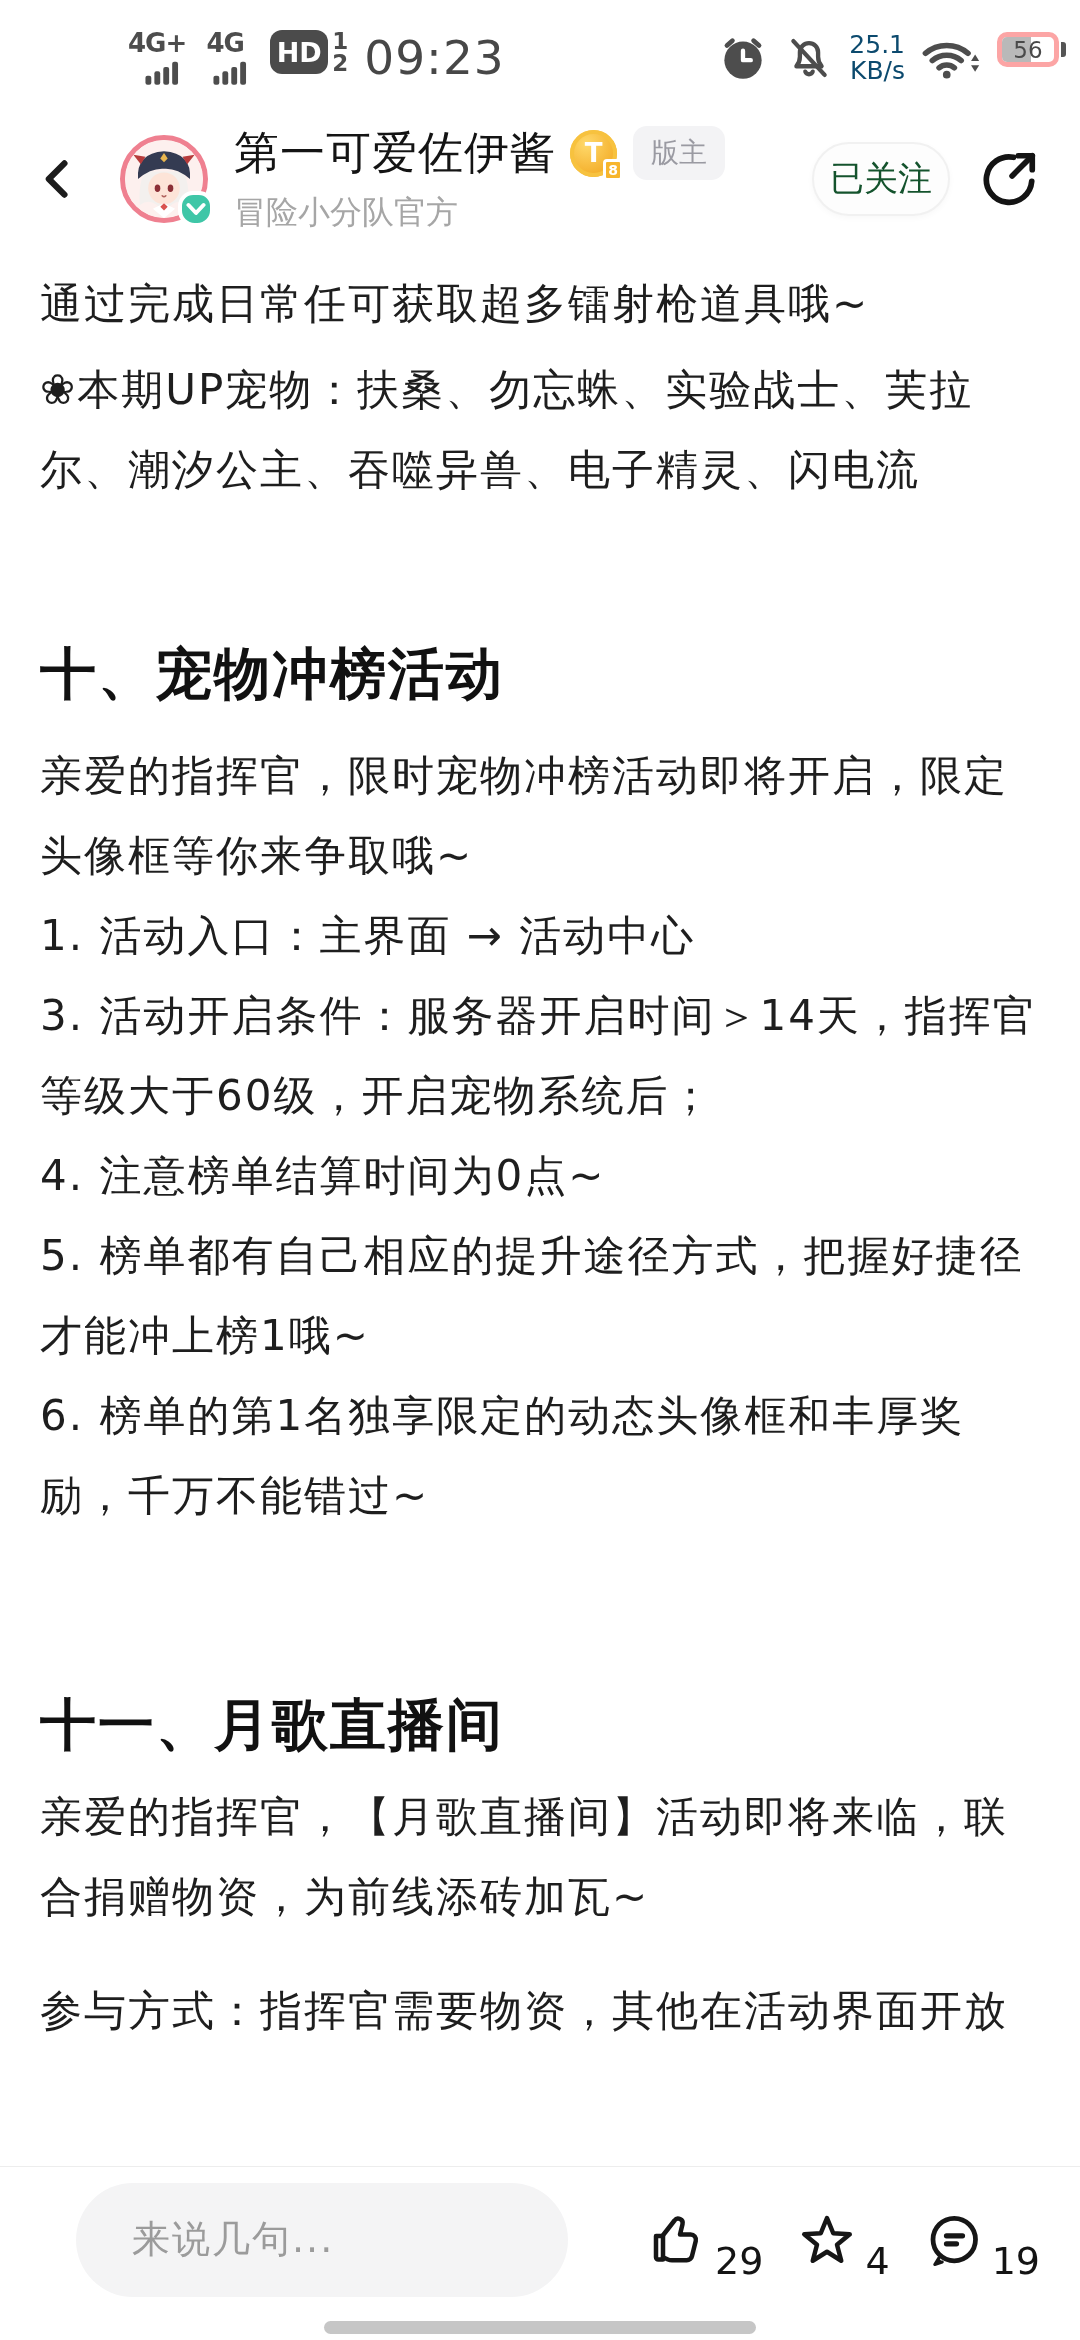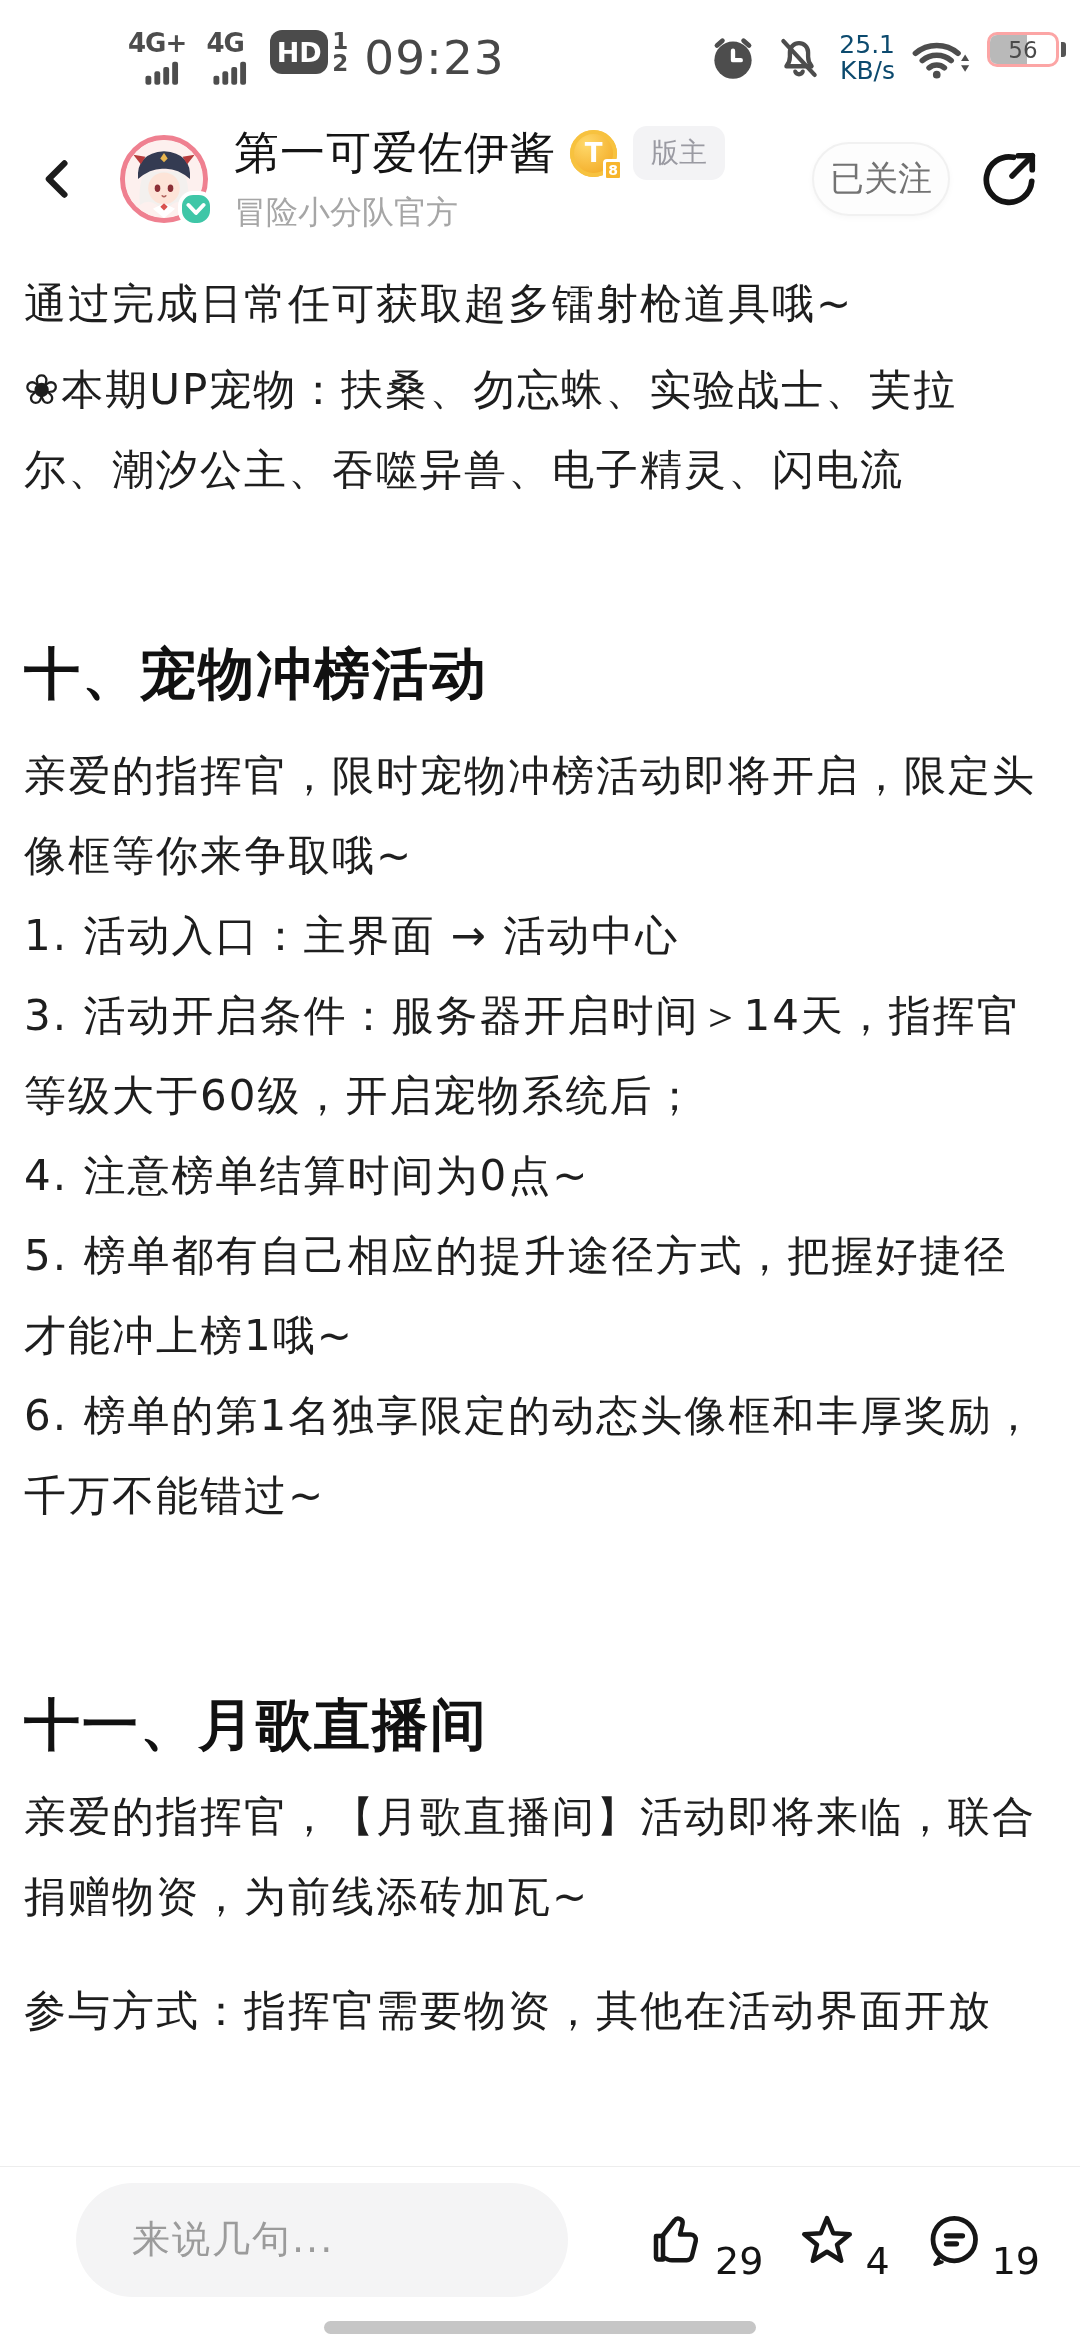--- a/index.html
+++ b/index.html
@@ -21,21 +21,21 @@
   .net svg{ margin-top:2px; margin-left:10px; }
   .hd-badge{ width:58px; height:44px; background:#4b4b4b; border-radius:12px;
     color:#fff; font-weight:bold; font-size:27px; display:flex; align-items:center;
     justify-content:center; margin-left:6px; }
   .sim-stack{ display:flex; flex-direction:column; font-size:23px; font-weight:bold;
     line-height:22px; margin-left:4px; color:#4b4b4b; }
   .sb-time{ font-size:47px; font-weight:500; color:#474747; margin-left:16px; letter-spacing:1px; }
   .sb-right > *{ margin-left:14px; }
   .speed{ display:flex; flex-direction:column; align-items:flex-end; font-size:25px;
     line-height:26px; color:#0c4a6e; }
-  .battery{ position:relative; width:72px; height:35px; border:3px solid #fca5a5;
+  .battery{ position:relative; width:62px; height:35px; border:5px solid #fca5a5;
     border-radius:10px; overflow:hidden; }
   .battery-fill{ position:absolute; left:0; top:0; bottom:0; width:56%; background:#b9b9b9; }
   .battery-num{ position:absolute; inset:0; display:flex; align-items:center;
     justify-content:center; font-size:23px; color:#4a4a4a; }
   .battery-cap{ width:5px; height:15px; background:#555; border-radius:0 3px 3px 0; margin-left:2px; }
   
   .header{
     position:absolute; top:108px; left:0; right:0; height:142px;
     display:flex; align-items:center; padding:0 38px 0 30px;
   }
@@ -55,27 +55,27 @@
     box-shadow:inset 0 0 0 4px #f7c23f; }
   .coin-t{ color:#fff; font-size:26px; font-weight:bold; }
   .coin-8{ position:absolute; right:-6px; bottom:-4px; width:20px; height:22px;
     background:#f7b52c; border:3px solid #fff; border-radius:4px; color:#fff;
     font-size:14px; font-weight:bold; display:flex; align-items:center; justify-content:center; }
   .role-pill{ margin-left:16px; background:#f3f3f5; color:#9a9aa2; font-size:28px;
     padding:8px 18px; border-radius:14px; white-space:nowrap; }
   .subtitle{ font-size:32px; color:#a6a6a6; margin-top:8px; }
   .follow-btn{ margin-left:auto; width:138px; height:74px; background:#fdfdfd;
     border:2px solid #f1f1f1; border-radius:38px; display:flex; align-items:center;
-    justify-content:center; font-size:34px; color:#737373; box-shadow:0 2px 6px rgba(0,0,0,0.03); }
+    justify-content:center; font-size:34px; color:#14532d; box-shadow:0 2px 6px rgba(0,0,0,0.03); }
   .share-btn{ width:66px; height:66px; margin-left:26px; display:flex;
     align-items:center; justify-content:center; }
   
   .content{
     position:absolute; top:250px; left:0; right:0; bottom:174px; overflow:hidden;
-    padding:14px 42px 0 24px; color:#1e1e1e;
+    padding:14px 42px 0 40px; color:#1e1e1e;
   }
   .content p{ font-size:42px; line-height:80px; letter-spacing:2px; }
   .content h2{ font-size:56px; line-height:72px; font-weight:bold; color:#111; letter-spacing:2px; }
   .mt6{ margin-top:6px; } .mt26{ margin-top:26px; } .mt16{ margin-top:16px; }
   .mt34{ margin-top:34px; } .h2s1{ margin-top:128px; } .h2s2{ margin-top:153px; }
   
   .bottom-bar{
     position:absolute; left:0; right:0; bottom:0; height:174px; background:#fff;
     border-top:1px solid #ededed; display:flex; align-items:center;
     padding:0 40px 28px 76px;

